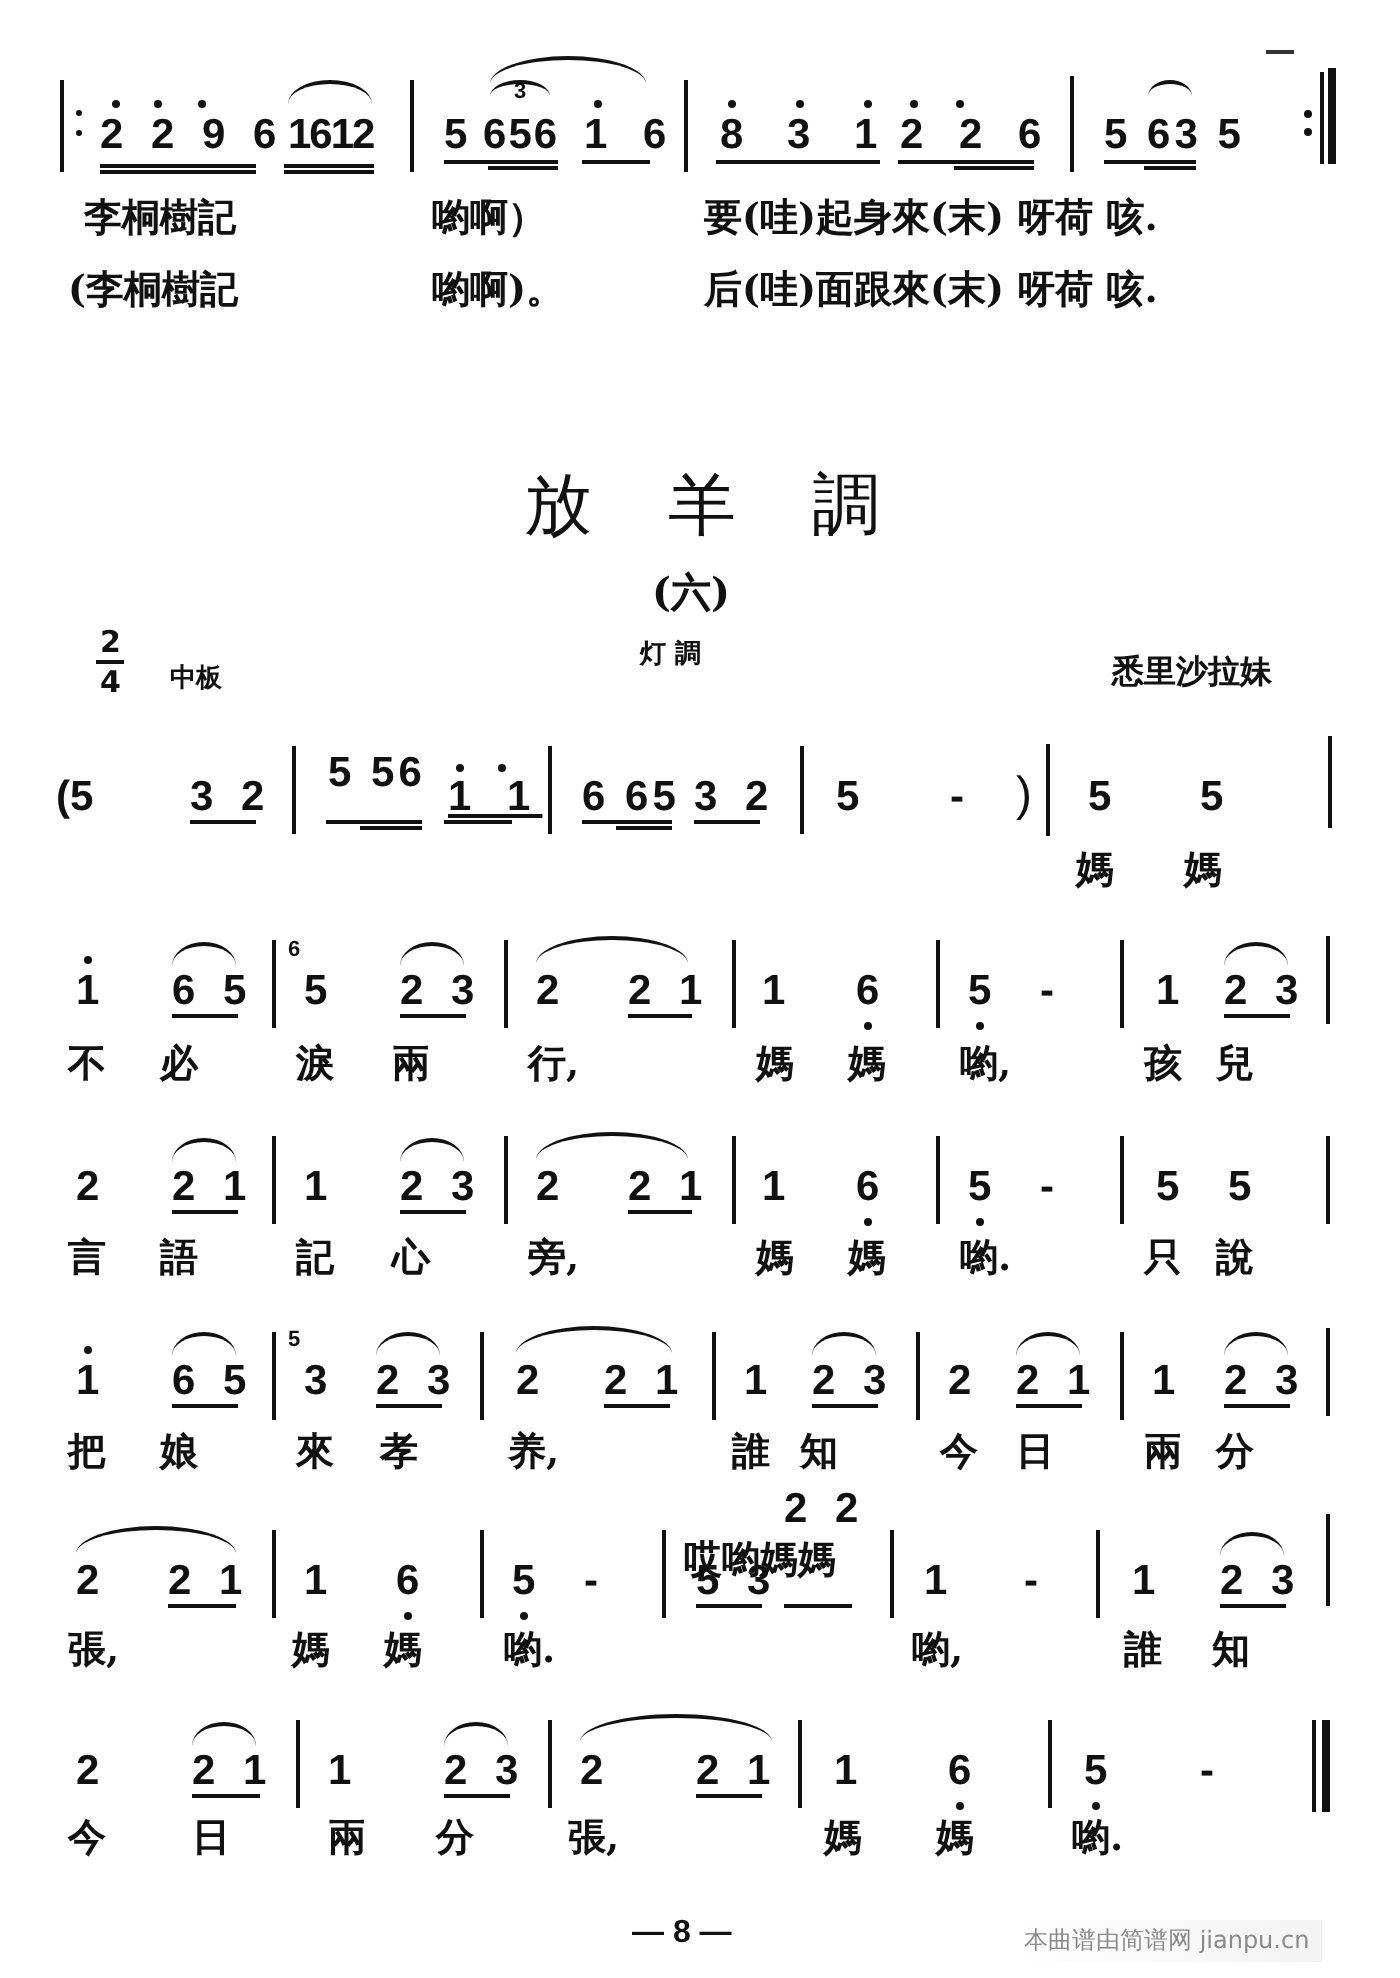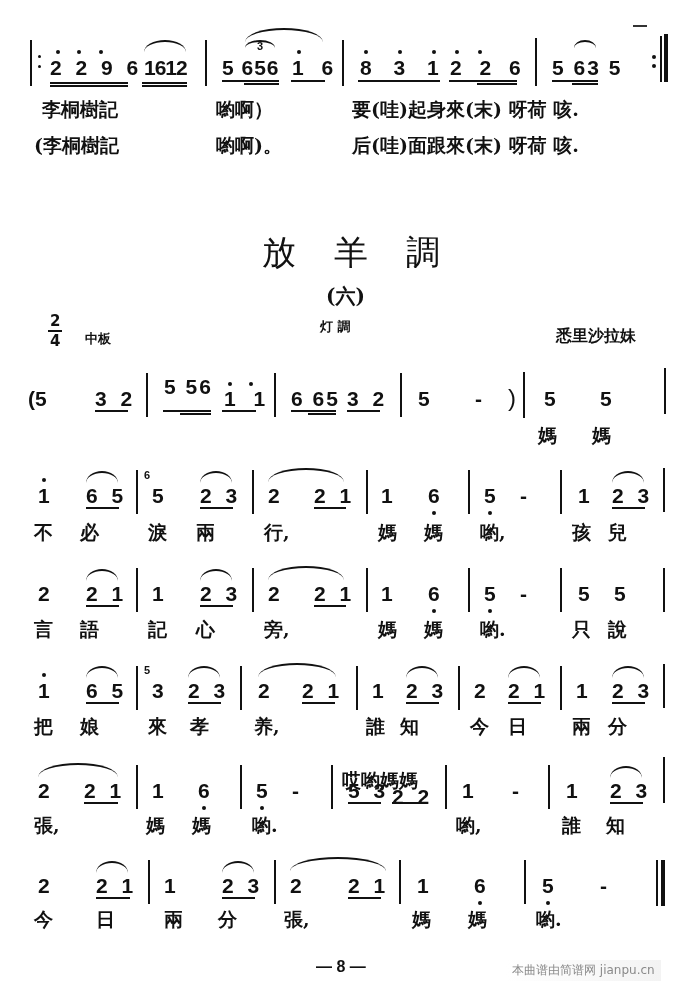--- a/index.html
+++ b/index.html
@@ -111,21 +111,21 @@
 </div>
 
 <div>
   <span class="num" style="left:28px;top:388px;">(5</span>
   <span class="num" style="left:95px;top:388px;letter-spacing:4px;">3 2</span>
   <div class="uline" style="left:95px;top:410px;width:33px;"></div>
   <div class="bar" style="left:146px;top:373px;height:44px;"></div>
   <span class="num" style="left:164px;top:376px;letter-spacing:2px;">5 56</span>
   <div class="uline" style="left:163px;top:410px;width:48px;"></div>
   <div class="uline" style="left:180px;top:413px;width:31px;"></div>
-  <span class="num" style="left:224px;top:388px;letter-spacing:6px;">1 1</span>
+  <span class="num" style="left:224px;top:388px;letter-spacing:6px;text-decoration:underline;">1 1</span>
   <div class="dot" style="left:228px;top:382px;"></div>
   <div class="dot" style="left:249px;top:382px;"></div>
   <div class="uline" style="left:222px;top:410px;width:34px;"></div>
   <div class="bar" style="left:274px;top:373px;height:44px;"></div>
   <span class="num" style="left:291px;top:388px;letter-spacing:2px;">6 65</span>
   <div class="uline" style="left:291px;top:410px;width:45px;"></div>
   <div class="uline" style="left:308px;top:413px;width:28px;"></div>
   <span class="num" style="left:347px;top:388px;letter-spacing:4px;">3 2</span>
   <div class="uline" style="left:347px;top:410px;width:33px;"></div>
   <div class="bar" style="left:400px;top:373px;height:44px;"></div>
@@ -280,21 +280,21 @@
   <span class="num" style="left:152px;top:780px;">1</span>
   <span class="num" style="left:198px;top:780px;">6</span>
   <div class="dot" style="left:202px;top:806px;"></div>
   <div class="bar" style="left:240px;top:765px;height:44px;"></div>
   <span class="num" style="left:256px;top:780px;">5</span>
   <div class="dot" style="left:260px;top:806px;"></div>
   <span class="num" style="left:292px;top:780px;">-</span>
   <div class="bar" style="left:331px;top:765px;height:44px;"></div>
   <span class="num" style="left:348px;top:780px;letter-spacing:4px;">5 3</span>
   <div class="uline" style="left:348px;top:802px;width:33px;"></div>
-  <span class="num" style="left:392px;top:786px;letter-spacing:4px;">2 2</span>
+  <span class="num" style="left:392px;top:744px;letter-spacing:4px;">2 2</span>
   <div class="uline" style="left:392px;top:802px;width:34px;"></div>
   <div class="bar" style="left:445px;top:765px;height:44px;"></div>
   <span class="num" style="left:462px;top:780px;">1</span>
   <span class="num" style="left:512px;top:780px;">-</span>
   <div class="bar" style="left:548px;top:765px;height:44px;"></div>
   <span class="num" style="left:566px;top:780px;">1</span>
   <div class="slur" style="left:610px;top:766px;width:32px;"></div>
   <span class="num" style="left:610px;top:780px;letter-spacing:4px;">2 3</span>
   <div class="uline" style="left:610px;top:802px;width:33px;"></div>
   <div class="bar" style="left:663px;top:757px;height:46px;"></div>

